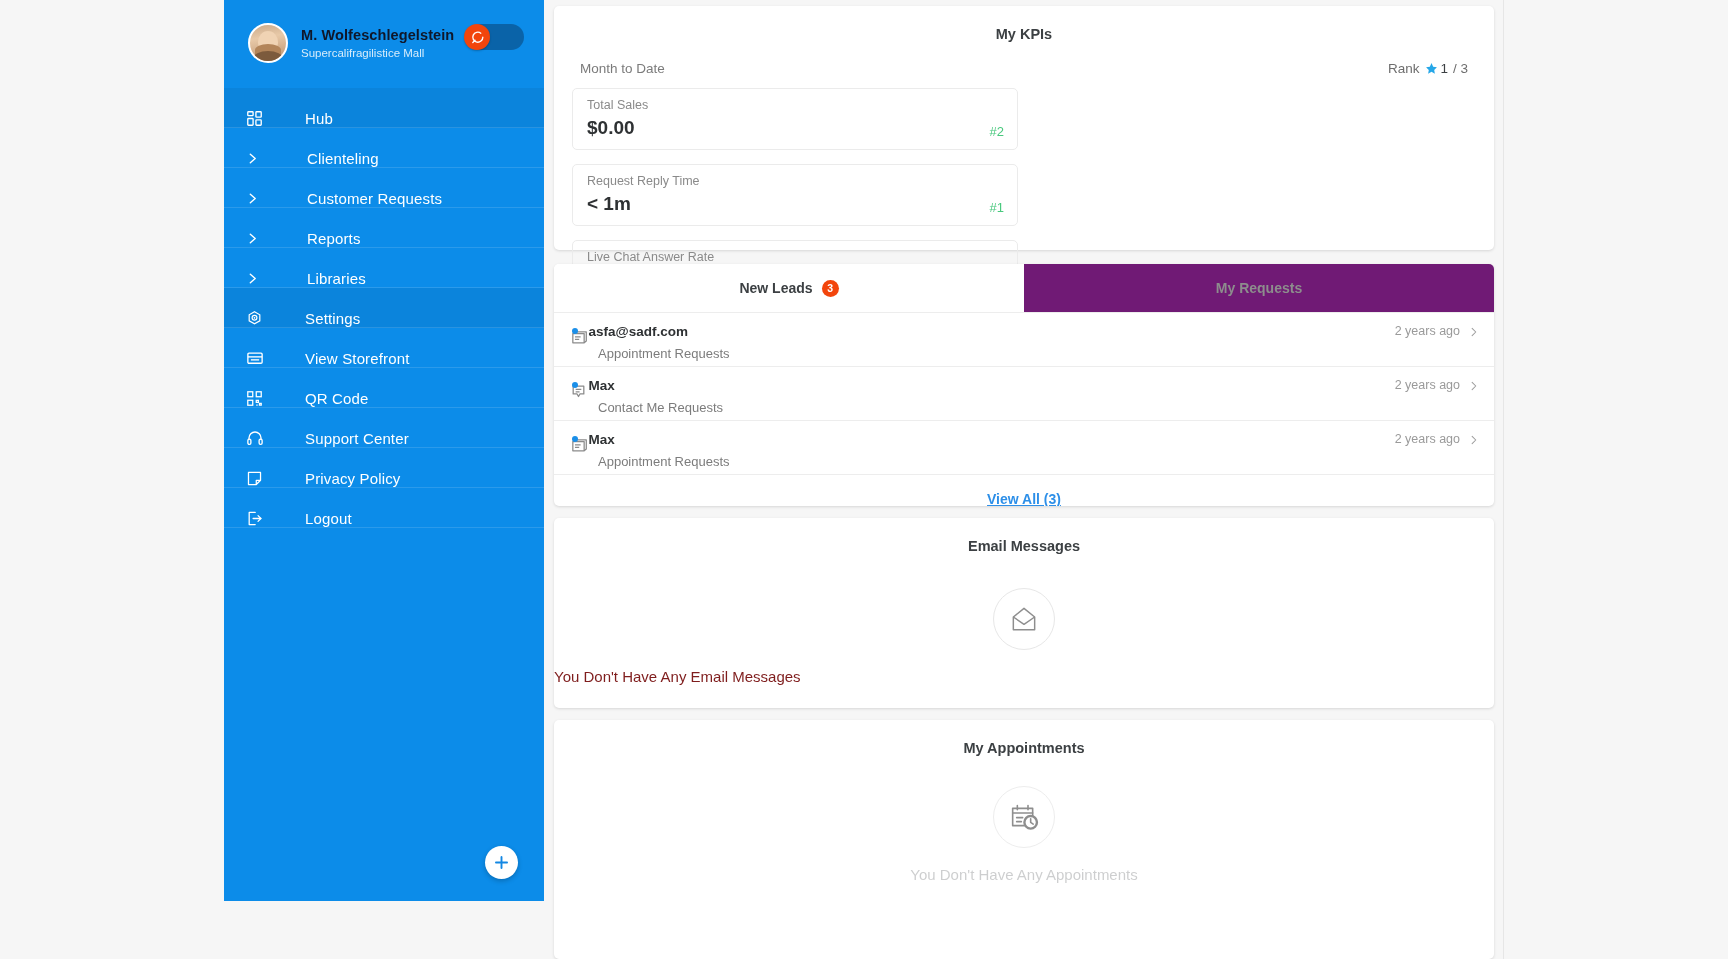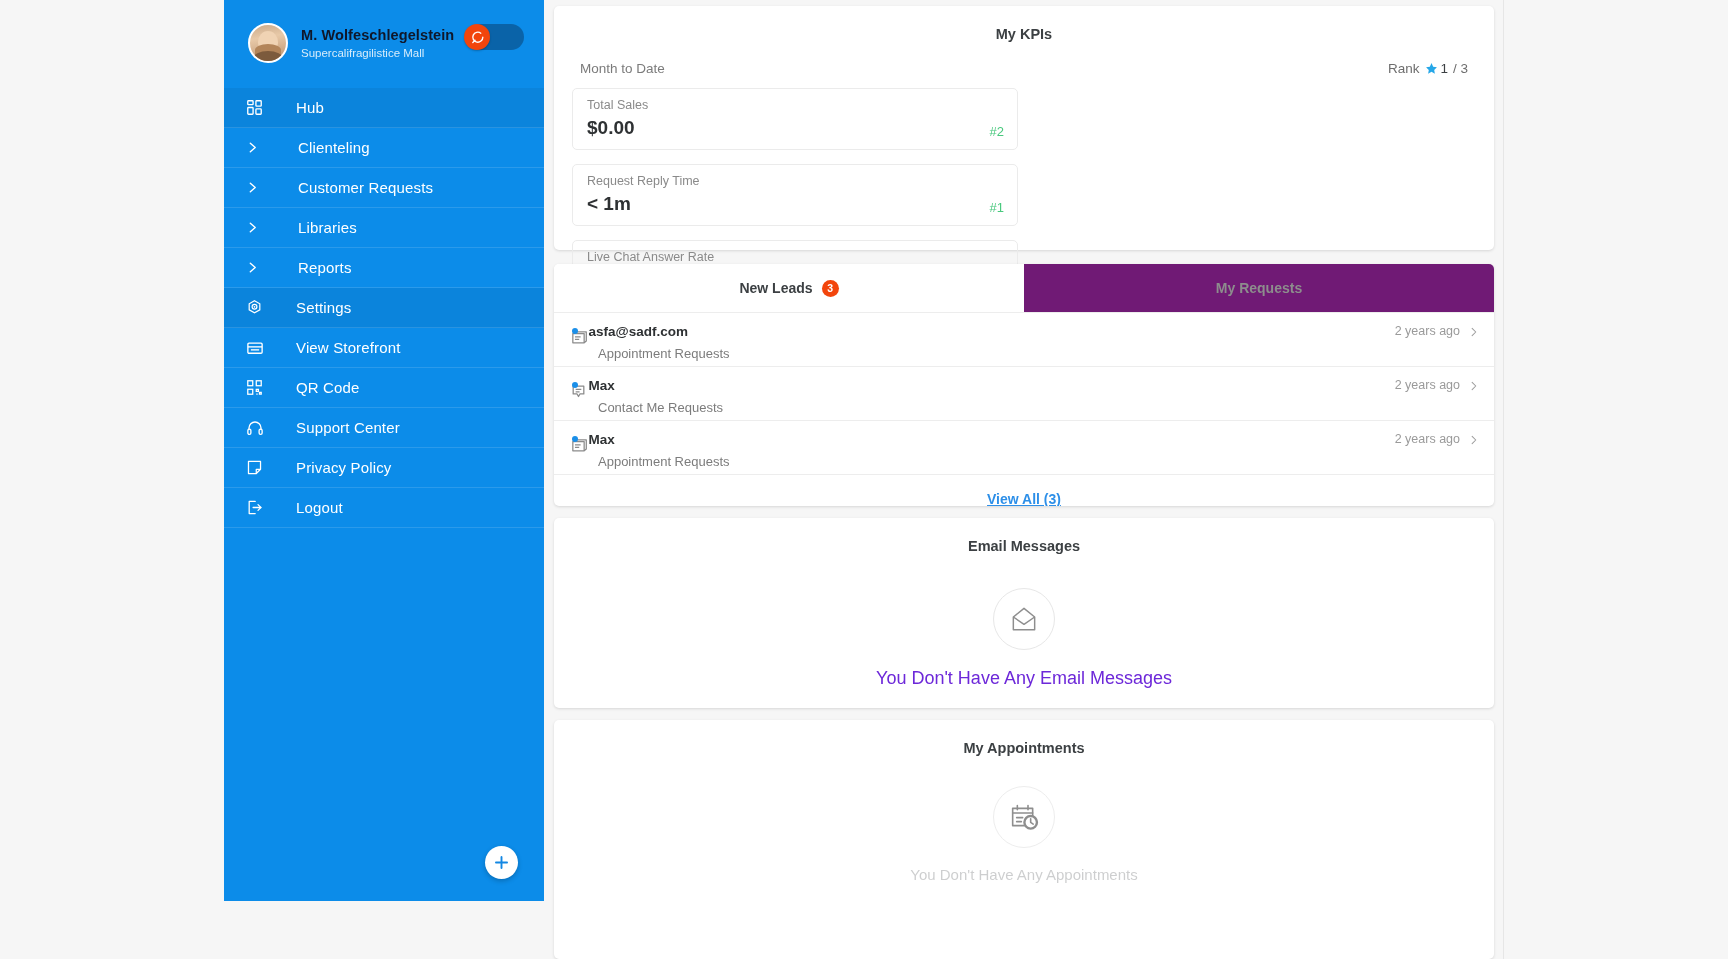--- a/index.html
+++ b/index.html
@@ -58,25 +58,26 @@
   }
   .chat-knob {
     width: 26px; height: 26px; border-radius: 50%;
     background: #f2450c; margin-left: -4px;
     display: flex; align-items: center; justify-content: center;
     box-shadow: 0 1px 2px rgba(0,0,0,.25);
   }
   .chat-knob svg { display: block; }
 
   .nav-item {
-    display: flex; align-items: center;
+    display: flex; align-items: flex-end;
     height: 40px; padding-left: 22px;
     color: #ffffff;
     border-bottom: 1px solid rgba(255,255,255,0.13);
     cursor: pointer;
+    gap: 9px;
   }
   .nav-item.active { background: #0b84dc; }
   .nav-icon {
     width: 26px; flex: 0 0 26px;
     display: flex; align-items: center; justify-content: flex-start;
   }
   .nav-icon svg { display: block; }
   .nav-label {
     margin-left: 24px; font-size: 15px; letter-spacing: .15px;
     white-space: nowrap;
@@ -184,21 +185,21 @@
 
   
   #email-card { top: 518px; height: 190px; }
   .empty-circle {
     width: 62px; height: 62px; border-radius: 50%;
     border: 1px solid #e7e7e7;
     margin: 34px auto 0 auto;
     display: flex; align-items: center; justify-content: center;
   }
   .empty-text {
-    text-align: center; font-size: 18px; color: #6d28d9;
+    text-align: left; font-size: 15px; color: #7f1d1d;
     margin-top: 18px;
   }
 
   
   #appt-card { top: 720px; height: 239px; }
   .appt-circle {
     width: 62px; height: 62px; border-radius: 50%;
     border: 1px solid #ededed;
     margin: 30px auto 0 auto;
     display: flex; align-items: center; justify-content: center;
@@ -260,30 +261,30 @@
       </span>
       <span class="nav-label">Customer Requests</span>
     </div>
 
     <div class="nav-item chev">
       <span class="nav-icon">
         <svg width="13" height="17" viewBox="0 0 24 24" fill="none" stroke="#fff" stroke-width="2.6" stroke-linecap="round" stroke-linejoin="round">
             <polyline points="8 4 17 12 8 20"></polyline>
           </svg>
       </span>
-      <span class="nav-label">Libraries</span>
+      <span class="nav-label">Reports</span>
     </div>
 
     <div class="nav-item chev">
       <span class="nav-icon">
         <svg width="13" height="17" viewBox="0 0 24 24" fill="none" stroke="#fff" stroke-width="2.6" stroke-linecap="round" stroke-linejoin="round">
             <polyline points="8 4 17 12 8 20"></polyline>
           </svg>
       </span>
-      <span class="nav-label">Reports</span>
+      <span class="nav-label">Libraries</span>
     </div>
 
     <div class="nav-item active">
       <span class="nav-icon">
         <svg width="17" height="17" viewBox="0 0 24 24" fill="none" stroke="#fff" stroke-width="1.7">
           <path d="M12 2.4l7.5 4.3v8.6L12 19.6 4.5 15.3V6.7z"></path>
             <circle cx="12" cy="11" r="3.4"></circle>
             <circle cx="12" cy="11" r="1.2" fill="#fff" stroke="none"></circle>
         </svg>
       </span>

